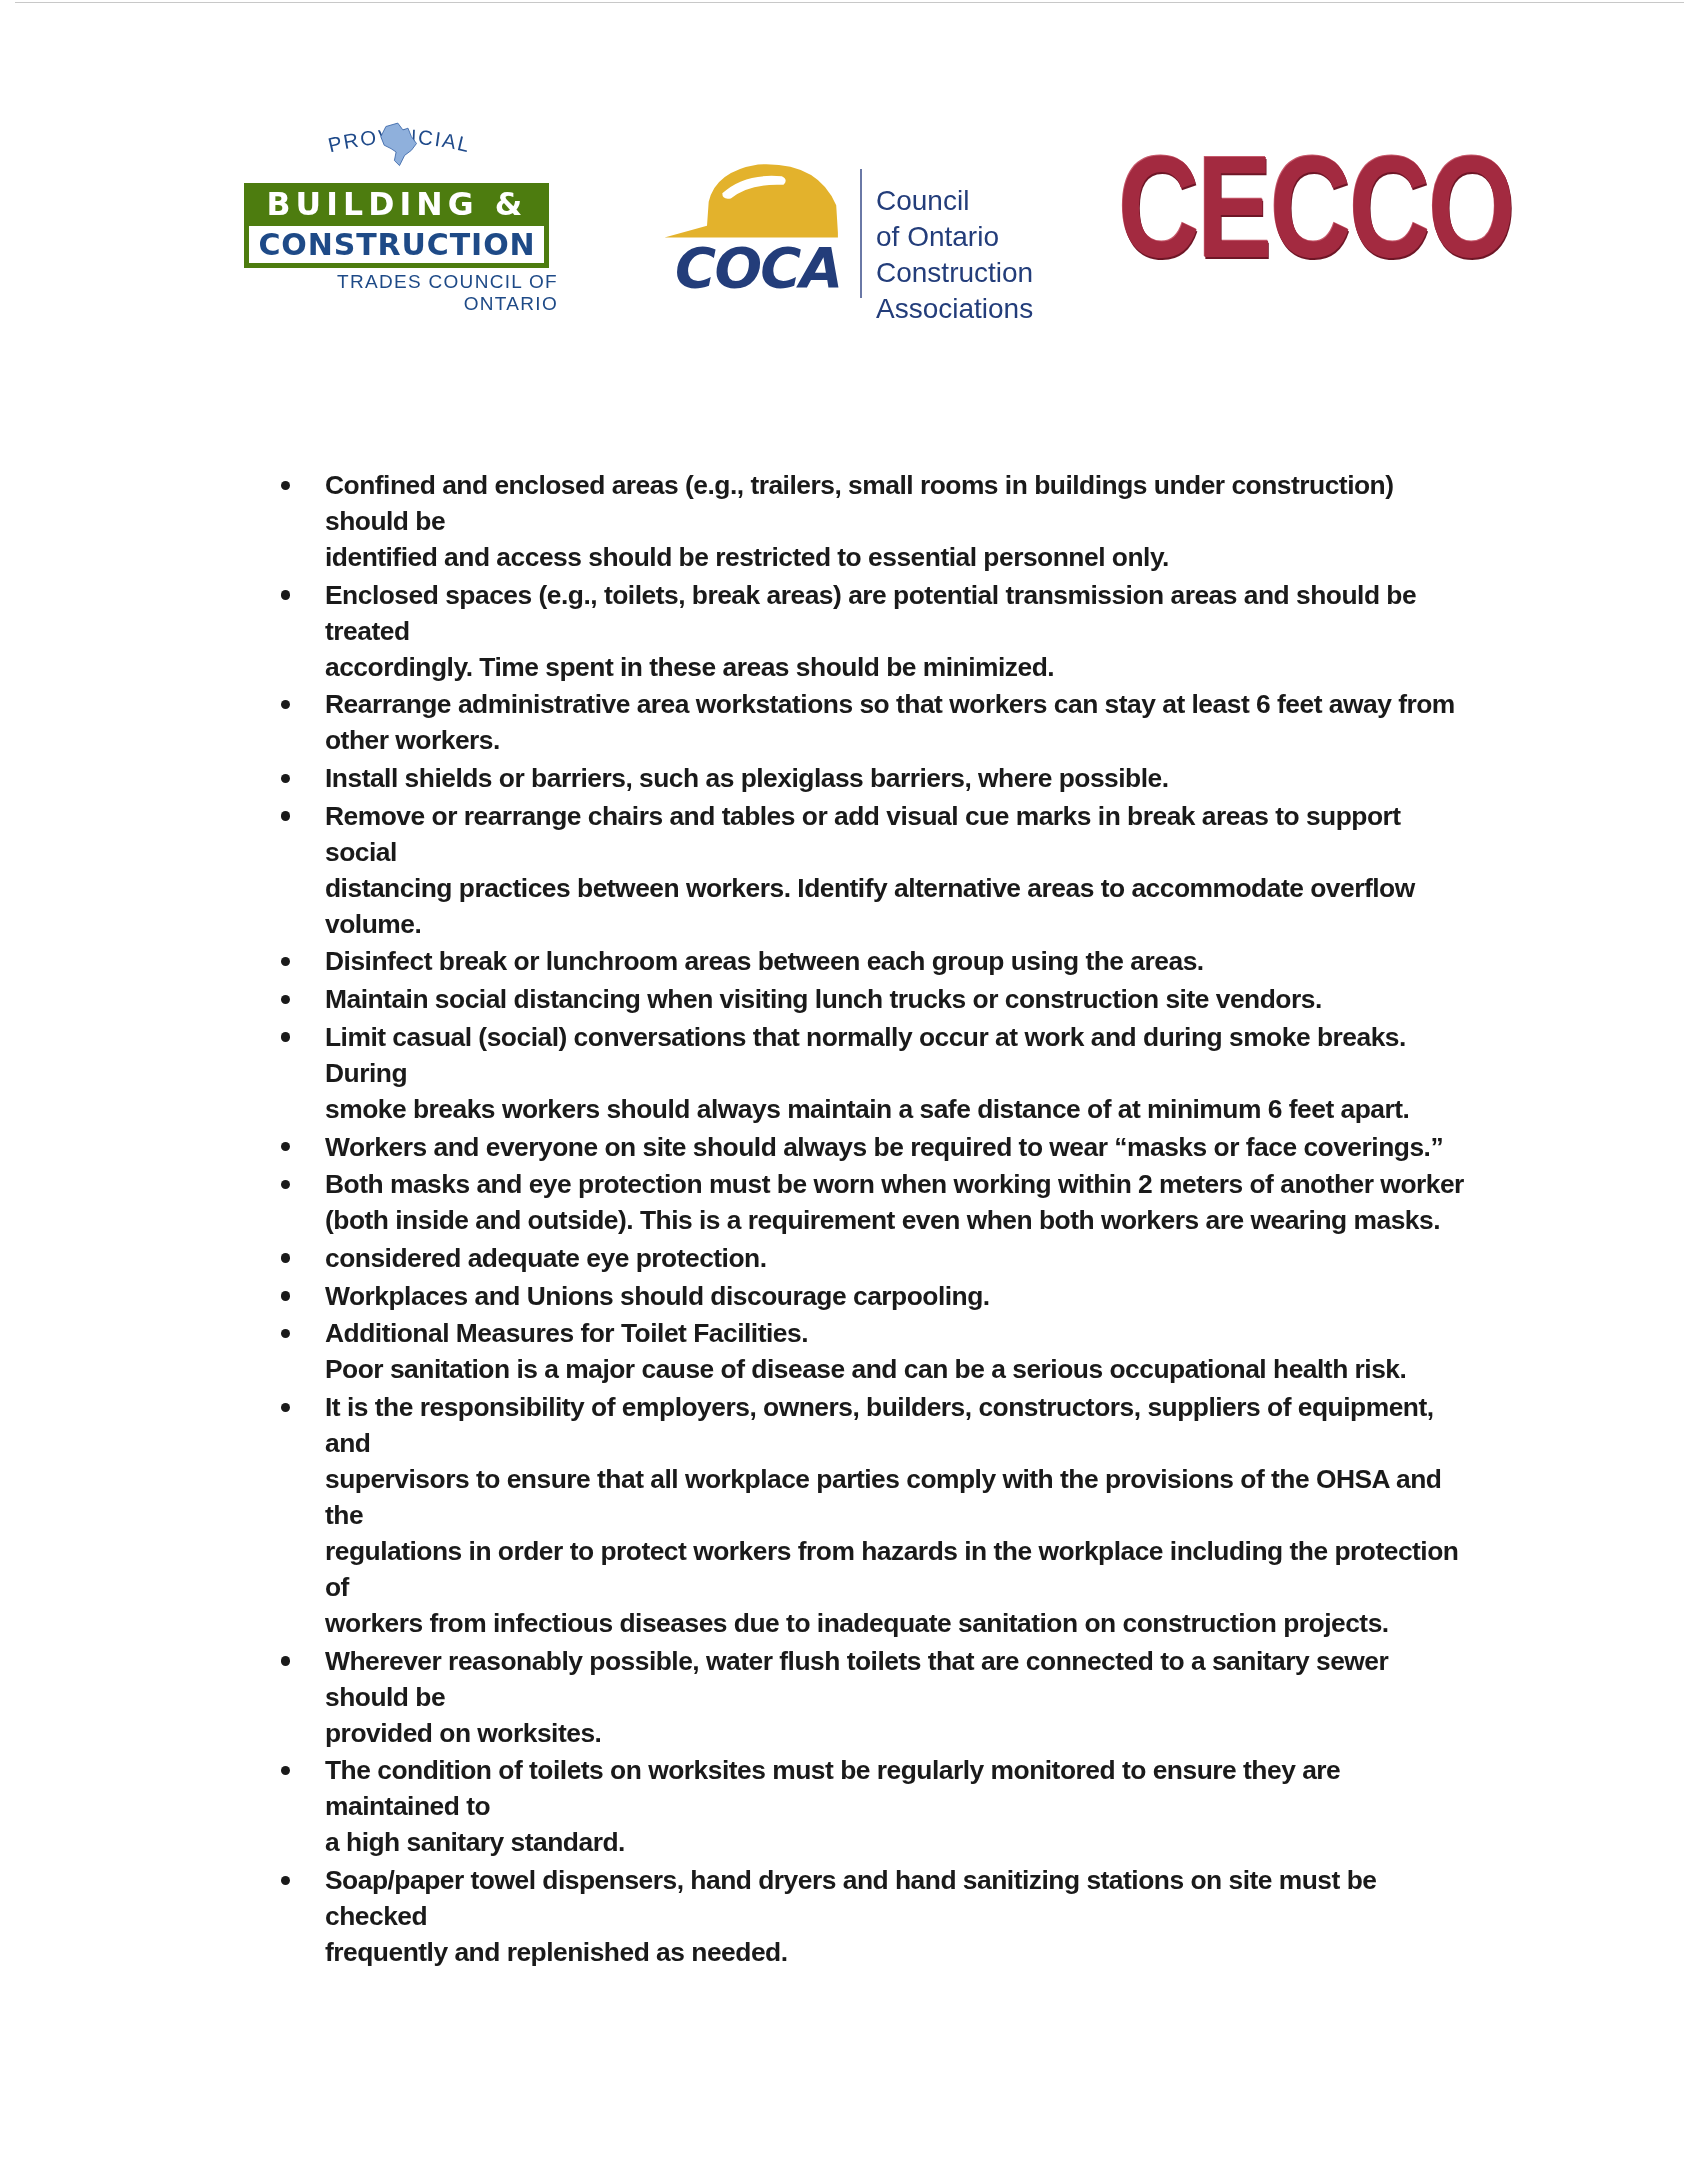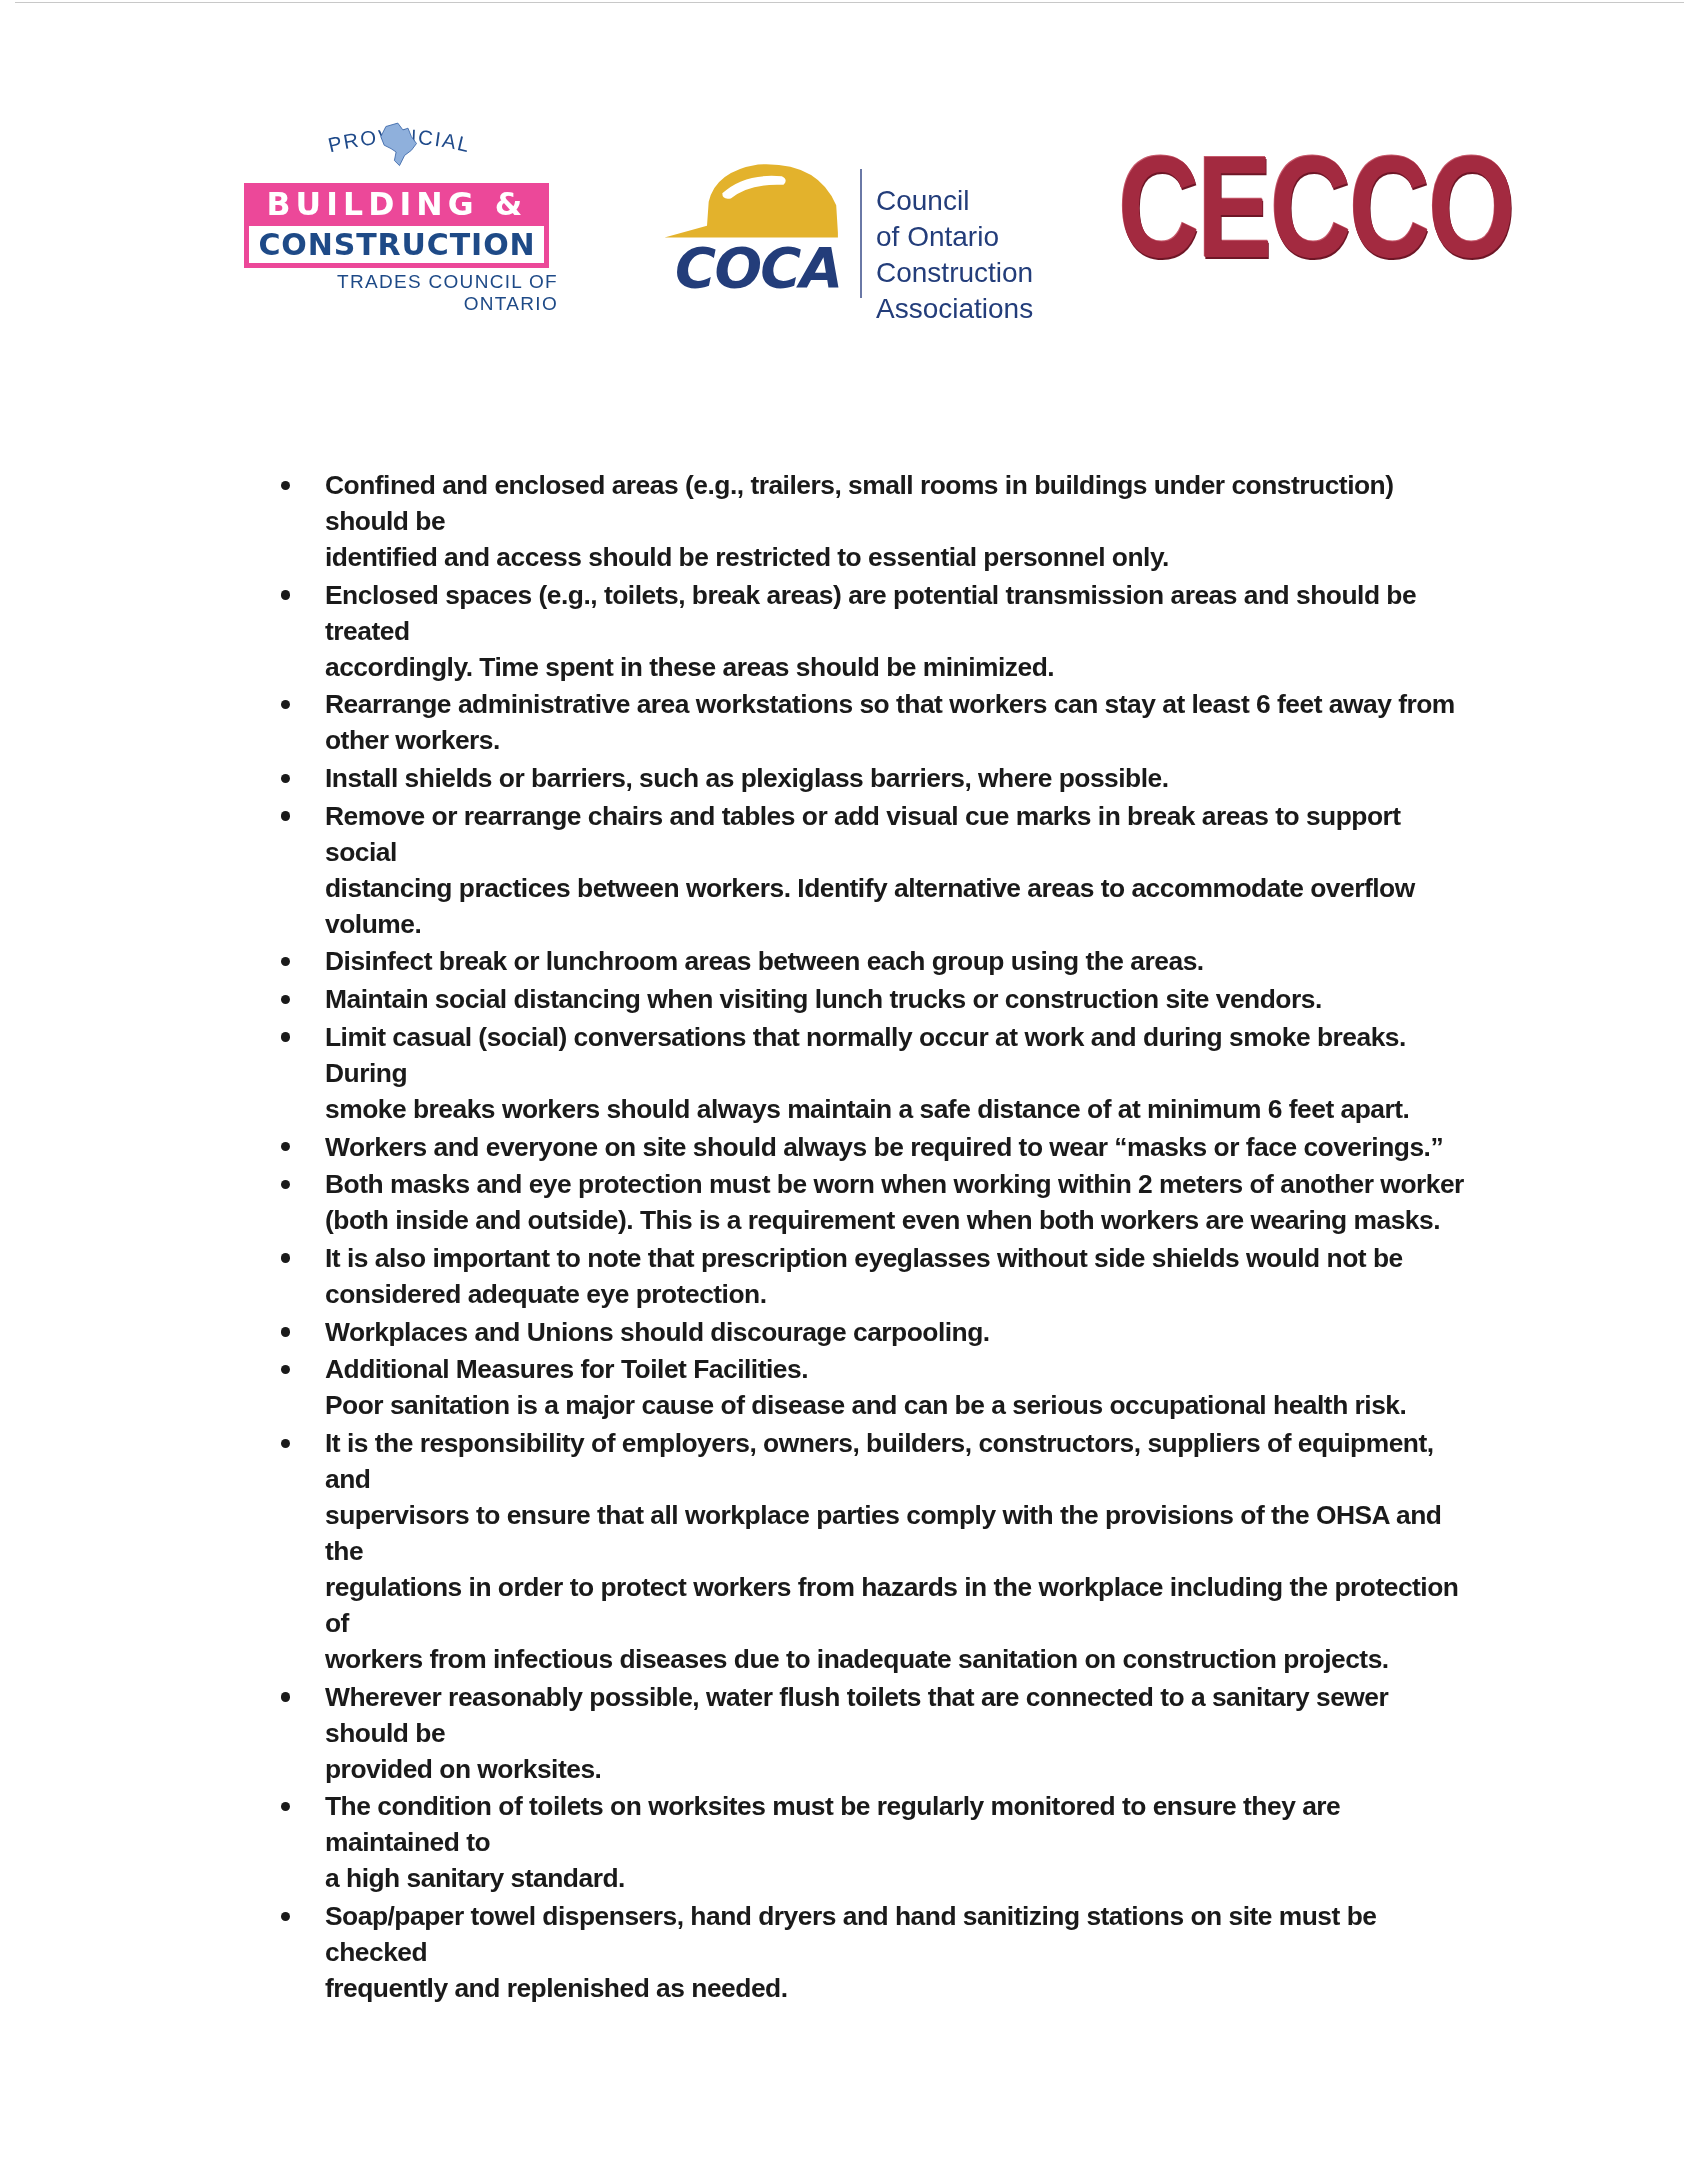--- a/index.html
+++ b/index.html
@@ -3,21 +3,21 @@
 <meta charset="utf-8">
 <style>
   html, body { margin: 0; padding: 0; background: #ffffff; }
   body { width: 1685px; height: 2181px; position: relative; overflow: hidden; font-family: "Liberation Sans", sans-serif; }
   .scan-line { position: absolute; left: 15.3px; right: 0; top: 1.7px; height: 1.7px; background: #c8c8c8; }
 
   
   .pbct { position: absolute; left: 241px; top: 118px; width: 317px; height: 179px; }
   .pbct .arc { position: absolute; left: 0; top: 0; width: 317px; height: 68px; }
   .pbct .arc text { font-family: "Liberation Sans", sans-serif; font-size: 24px; fill: #1f4a8a; letter-spacing: 2px; }
-  .pbct .box { position: absolute; left: 3.4px; top: 65px; width: 305px; height: 85px; background: #ec4899; }
+  .pbct .box { position: absolute; left: 3.4px; top: 65px; width: 305px; height: 85px; background: #4d7c0f; }
   .pbct .b1 { position: absolute; left: 0; top: 3.4px; width: 305px; height: 36px; color: #ffffff; font-weight: bold; font-size: 31.5px; text-align: center; letter-spacing: 5.1px; font-family: "DejaVu Sans", sans-serif; line-height: 36px; }
   .pbct .b2 { position: absolute; left: 5.1px; top: 43px; width: 295px; height: 37px; background: #ffffff; color: #1e4a87; font-weight: bold; font-size: 30px; text-align: center; line-height: 37px; letter-spacing: 0.9px; font-family: "DejaVu Sans", sans-serif; }
   .pbct .sub { position: absolute; left: 0; top: 153px; width: 317px; text-align: right; color: #1e4a87; font-size: 19px; letter-spacing: 1.3px; font-family: Liberation Sans, sans-serif; }
 
   
   .coca { position: absolute; left: 656px; top: 145px; width: 400px; height: 153px; }
   .coca svg.hat { position: absolute; left: 0; top: 8.5px; width: 187px; height: 94px; }
   .coca .word { position: absolute; left: 19px; top: 95px; color: #233d7a; font-weight: bold; font-size: 56px; font-family: "DejaVu Sans", sans-serif; letter-spacing: -1.7px; line-height: 56px; font-style: italic; }
   .coca .divider { position: absolute; left: 204px; top: 24px; width: 1.7px; height: 129px; background: #6a78a6; }
   .coca .lines { position: absolute; left: 220px; top: 10.2px; color: #233d7a; font-size: 28px; line-height: 36px; font-family: "Liberation Sans", sans-serif; margin-top: 28px; }
@@ -111,21 +111,20 @@
       <span class="bullet"></span>
       <span class="line">Workers and everyone on site should always be required to wear “masks or face coverings.”</span>
     </li>
     <li>
       <span class="bullet"></span>
       <span class="line">Both masks and eye protection must be worn when working within 2 meters of another worker</span>
       <span class="line">(both inside and outside). This is a requirement even when both workers are wearing masks.</span>
     </li>
     <li>
       <span class="bullet"></span>
-      <span class="line">It is also important to note that prescription eyeglasses without side shields would not be</span>
       <span class="line">considered adequate eye protection.</span>
     </li>
     <li>
       <span class="bullet"></span>
       <span class="line">Workplaces and Unions should discourage carpooling.</span>
     </li>
     <li>
       <span class="bullet"></span>
       <span class="line">Additional Measures for Toilet Facilities.</span>
       <span class="line">Poor sanitation is a major cause of disease and can be a serious occupational health risk.</span>

